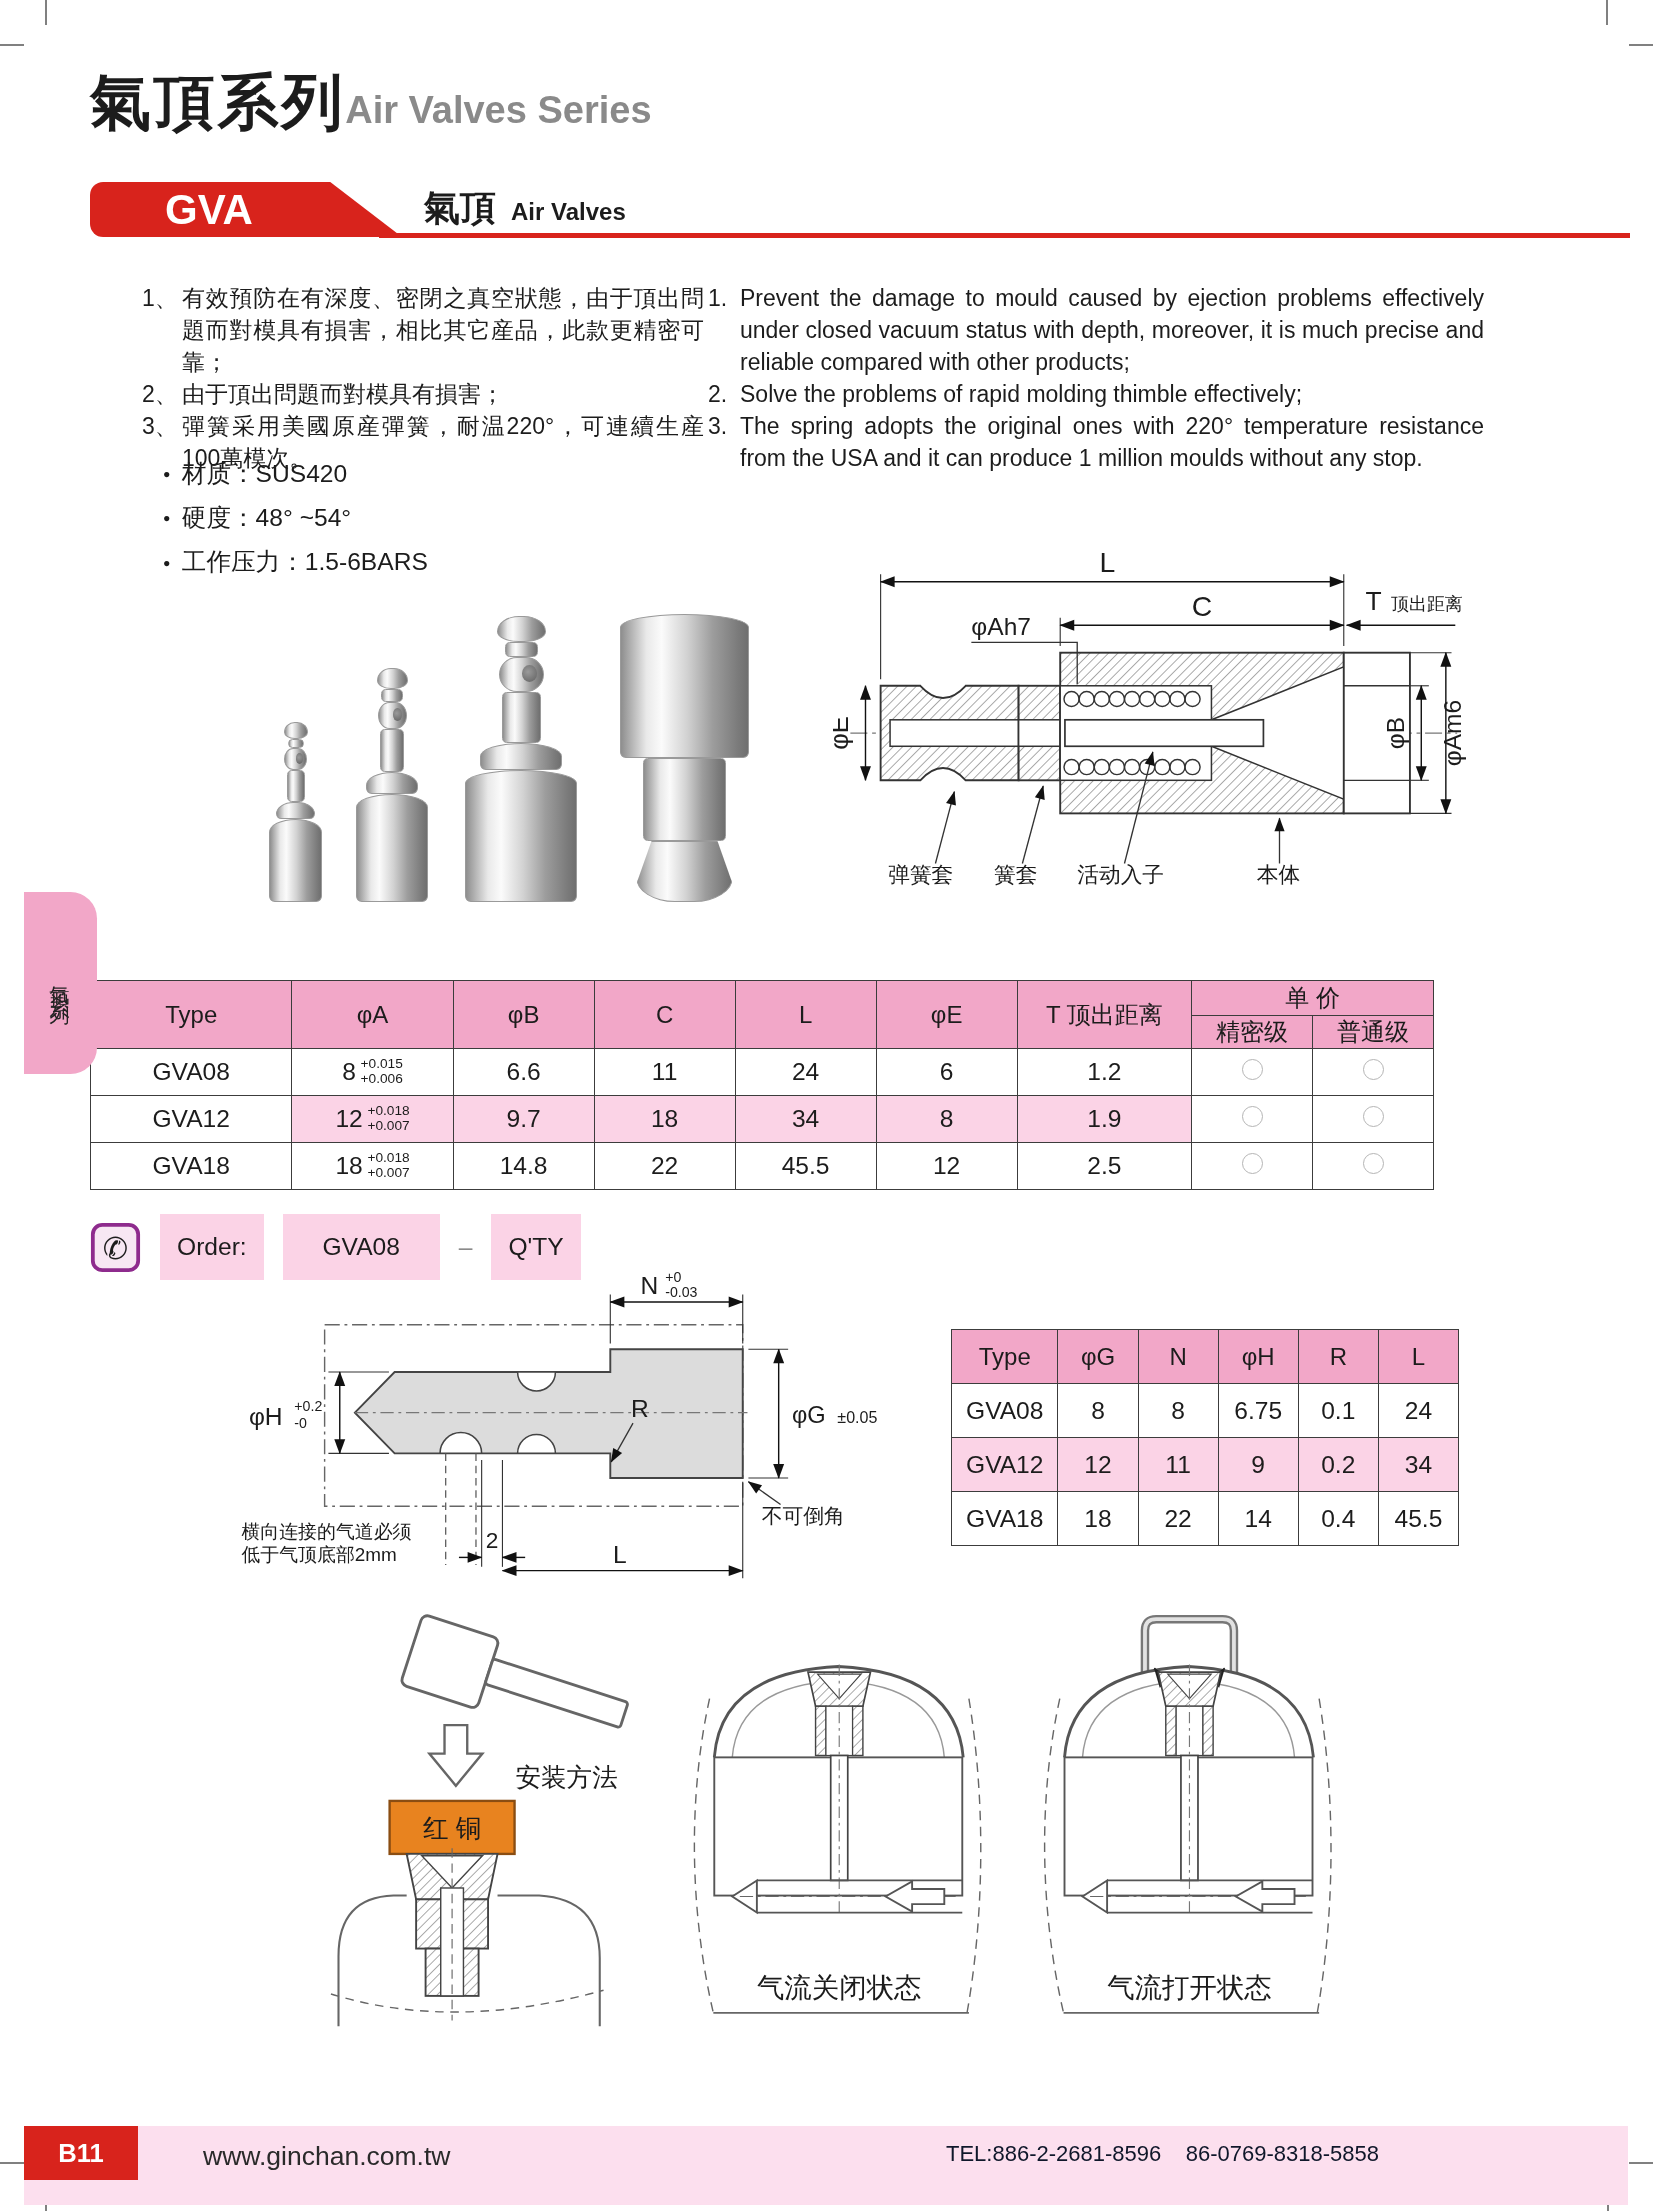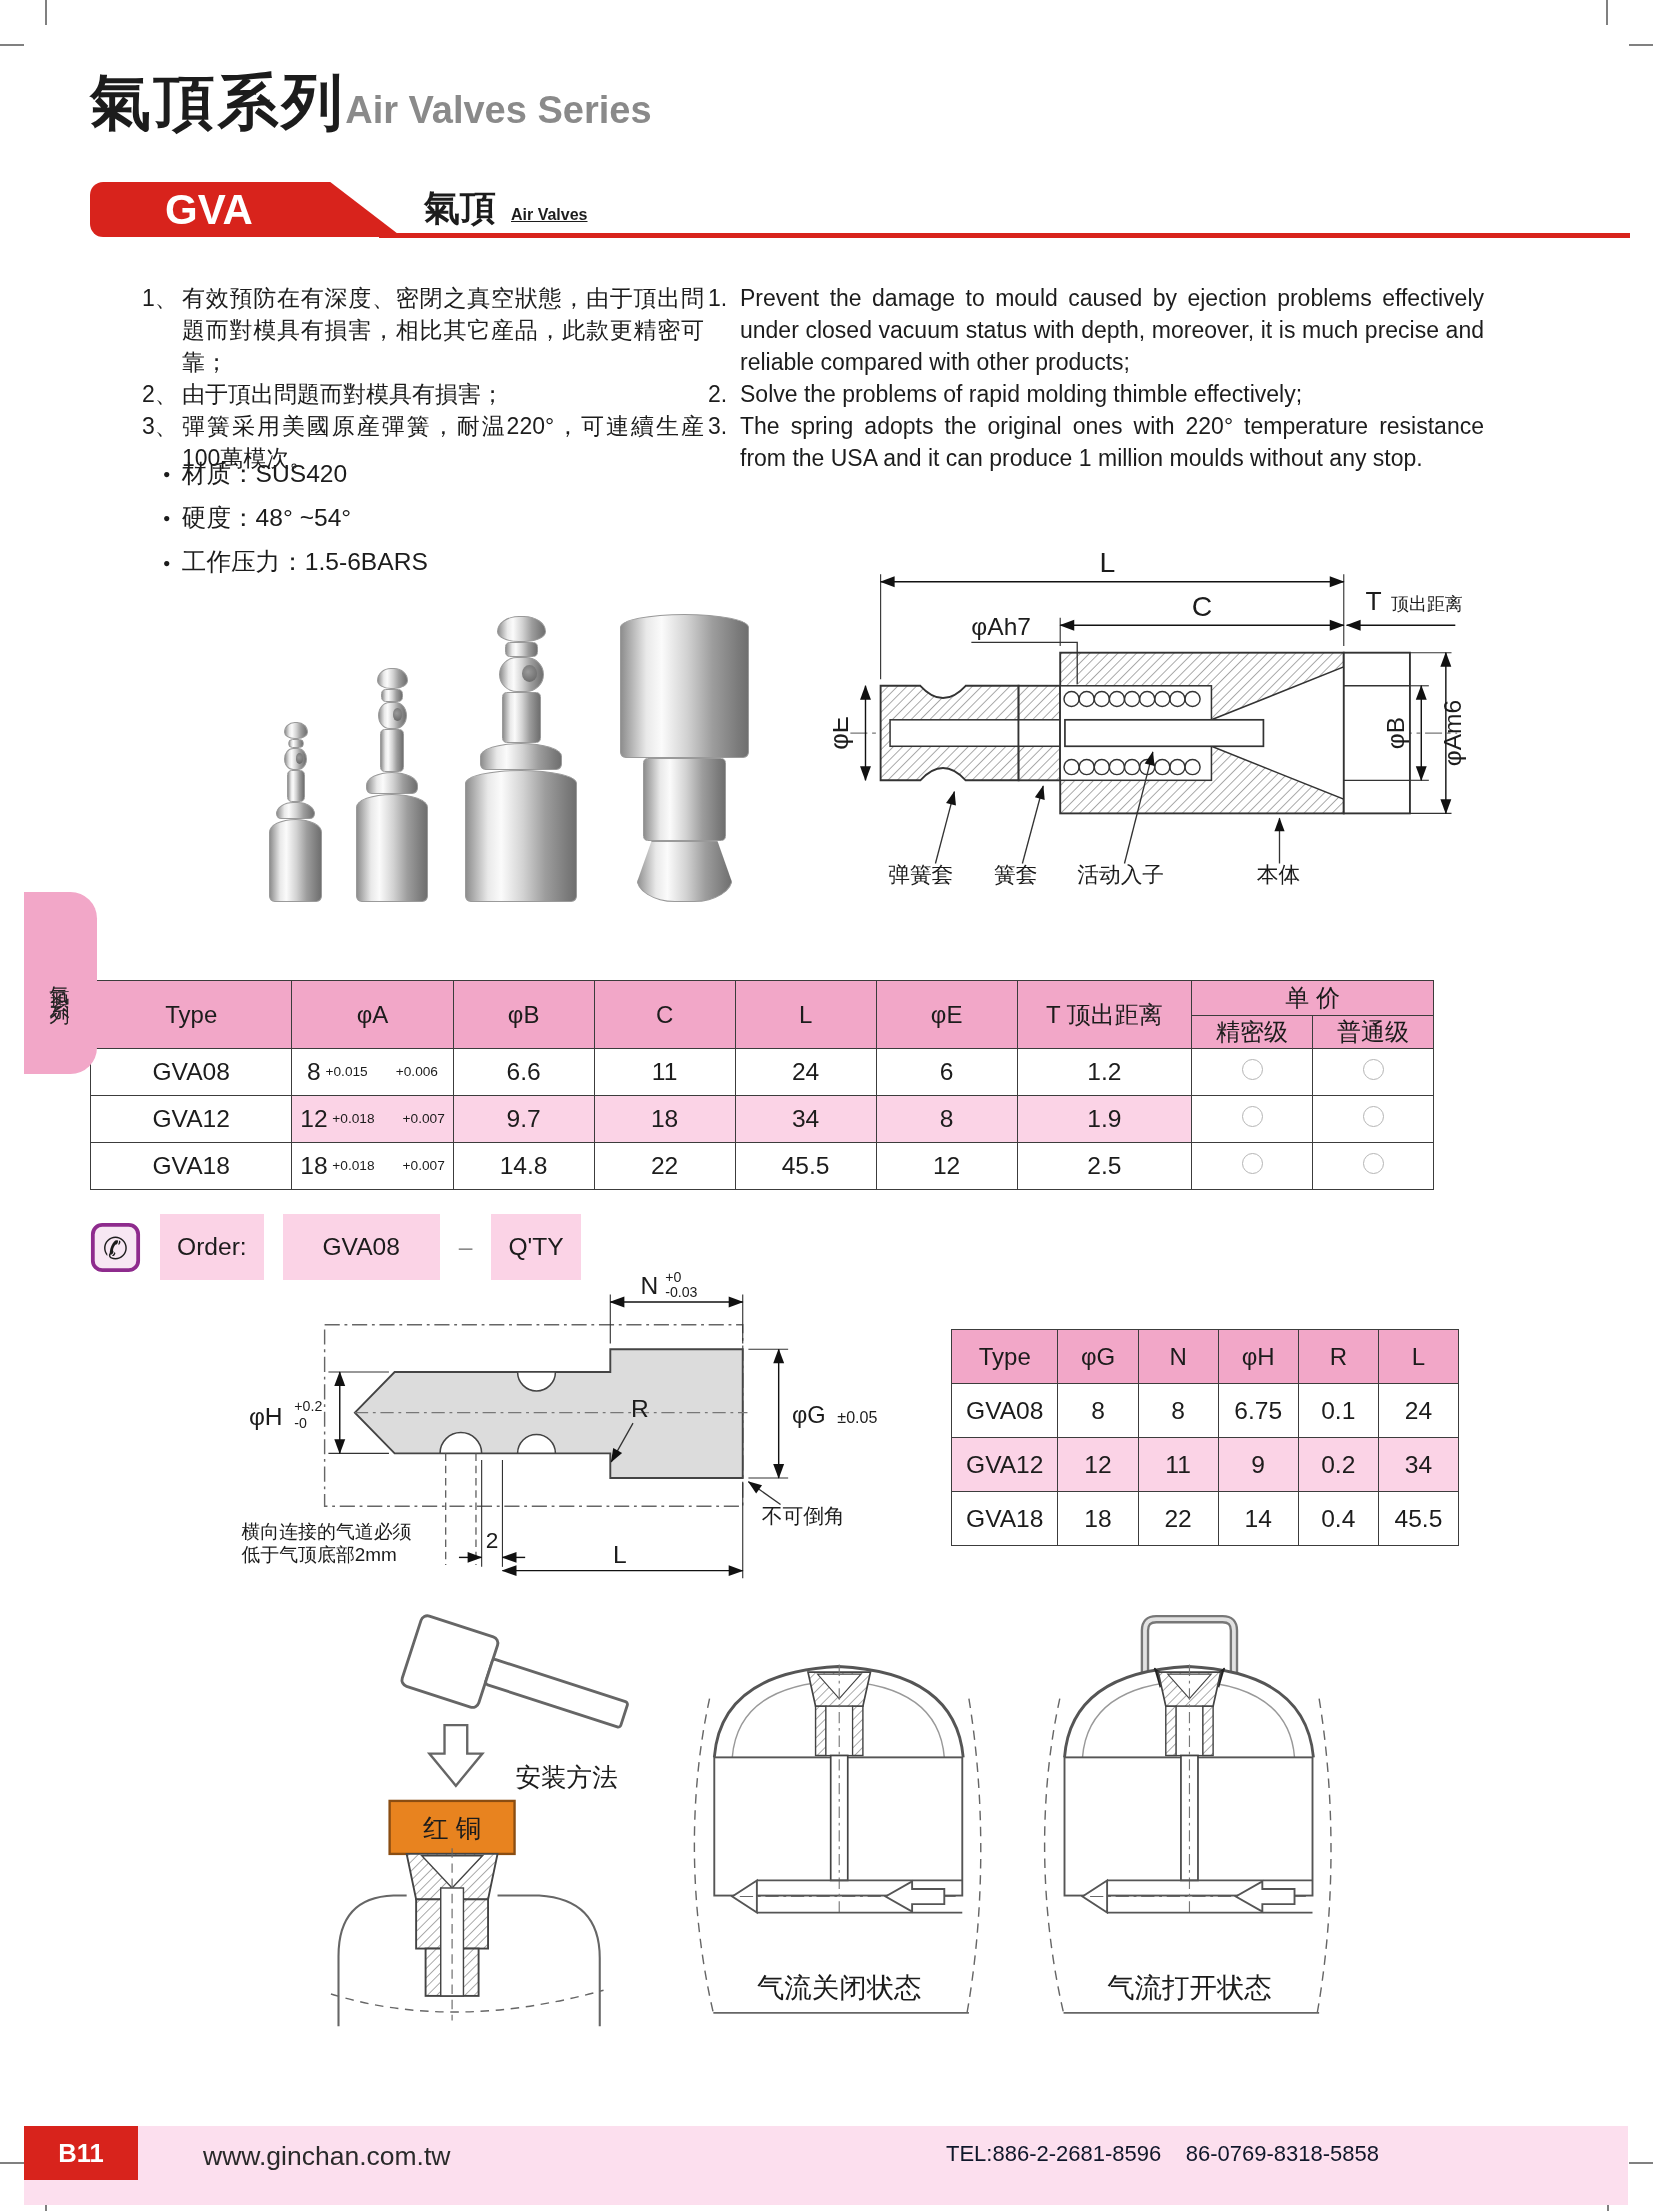--- a/index.html
+++ b/index.html
@@ -10,21 +10,21 @@
   .mark{position:absolute;background:#808080;}
   
   .title-row{left:90px;top:62px;display:flex;align-items:baseline;}
   .title-zh{font-size:61px;font-weight:bold;letter-spacing:2.8px;}
   .title-en{font-size:38px;font-weight:bold;color:#8a8a8a;}
   .badge{left:90px;top:182px;width:312px;height:55px;background:#D8231C;border-radius:13.2px;
          clip-path:polygon(0 0,77% 0,100% 100%,0 100%);color:#fff;font-size:42px;font-weight:bold;
          display:flex;align-items:center;justify-content:center;padding-right:74px;box-sizing:border-box;}
   .subtitle{left:424px;top:184px;display:flex;align-items:baseline;gap:15px;}
   .subtitle-zh{font-size:36px;font-weight:bold;}
-  .subtitle-en{font-size:16px;font-weight:bold;text-decoration:underline;}
+  .subtitle-en{font-size:24px;font-weight:bold;}
   .red-line{left:379px;top:233px;width:1251px;height:4.7px;background:#D8231C;}
   
   .feat-zh{left:142px;top:282px;width:562px;}
   .feat-en{left:708px;top:282px;width:776px;}
   .feat{display:flex;font-size:23px;line-height:32px;}
   .feat .num{flex:0 0 40px;}
   .feat-en .feat .num{flex:0 0 32px;}
   .feat .txt{flex:1;text-align:justify;}
   .specs{left:163px;top:452px;font-size:24.6px;line-height:43px;}
   .specs .bullet{font-size:12.3px;vertical-align:3.8px;margin-right:11.4px;}
@@ -43,21 +43,21 @@
   .tbl{border-collapse:collapse;table-layout:fixed;width:100%;}
   .tbl th,.tbl td{border:1.9px solid #3c3c3c;text-align:center;font-weight:normal;padding:0;}
   .tbl th{background:#F2A7C8;font-size:24px;}
   .t1{left:90px;top:980px;width:1344px;}
   .t1 td{height:46px;font-size:24.6px;}
   .t1 .h1 th{height:34px;} .t1 .h2 th{height:32px;}
   .t2{left:951px;top:1329px;width:508px;}
   .t2 th{height:53px;} .t2 td{height:53px;font-size:24.6px;}
   .pk{background:#FBD3E6;}
   .tol{display:inline-flex;align-items:center;gap:4.7px;}
-  .tol .stack{display:flex;flex-direction:row;font-size:13.7px;line-height:14.7px;text-align:left;gap:28px;}
+  .tol .stack{display:flex;flex-direction:column;font-size:13.7px;line-height:14.7px;text-align:left;}
   .circ{display:inline-block;width:19px;height:19px;border:1.9px solid #b5b5b5;border-radius:50%;}
   
   .order{left:90px;top:1214px;display:flex;align-items:center;gap:19px;}
   .obox{background:#FBD3E6;font-size:24.6px;padding:19px 17px;}
   .omodel{min-width:123px;text-align:center;}
   .odash{color:#8a8a8a;font-size:24.6px;}
   
   svg text{font-family:"Liberation Sans","DejaVu Sans",sans-serif;fill:#1c1c1c;}
   .dim{stroke:#111;stroke-width:1.5;fill:none;}
   .ext{stroke:#333;stroke-width:1.2;fill:none;}

